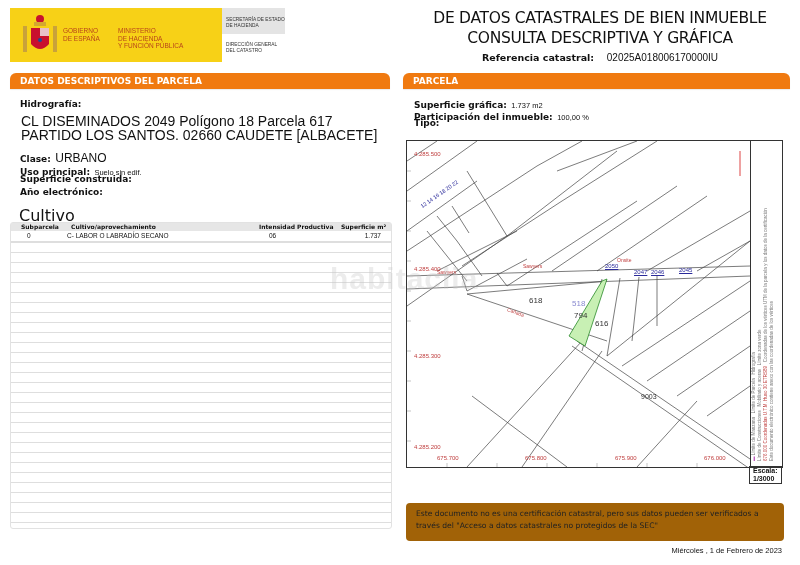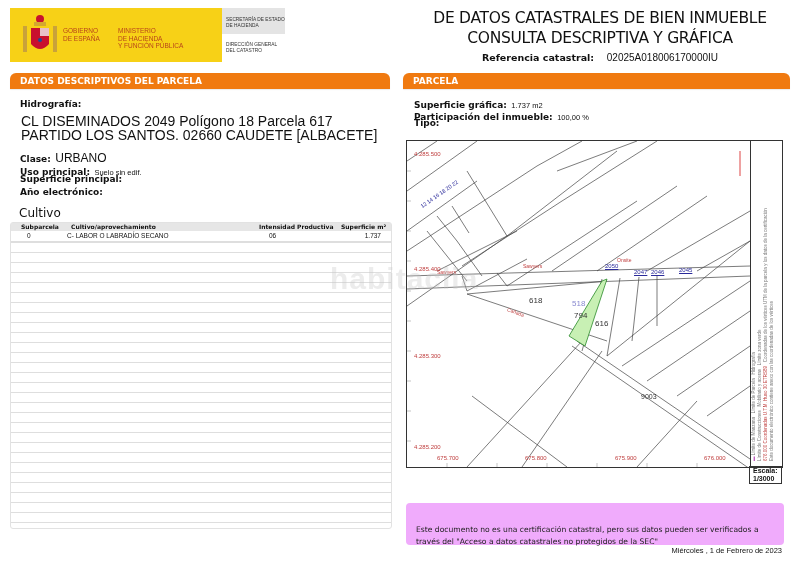--- a/index.html
+++ b/index.html
@@ -30,22 +30,22 @@
          background:repeating-linear-gradient(to bottom, #fff 0px, #fff 9px, #dedede 9px, #dedede 10px); }
   .tbl-head { position:absolute; left:0; top:0; width:100%; height:8px; background:#e6e6e6;
               font-family:"DejaVu Sans", sans-serif; font-weight:bold; font-size:6px; line-height:8px; }
   .tbl-row { position:absolute; left:0; top:8px; width:100%; height:10px; background:#fff;
              font-size:6.5px; line-height:10px; border-bottom:1px solid #dedede; }
   .cell { position:absolute; }
   
   .map { left:406px; top:140px; width:343px; height:326px; border:1px solid #333; background:#fff; }
   .legend { left:749px; top:140px; width:33px; height:326px; border:1px solid #333; border-left:none; }
   .scale { left:749px; top:466px; width:33px; height:18px; border:1px solid #333; border-top:1px solid #333; font-size:7px; line-height:8px; padding-left:3px; box-sizing:border-box; }
-  .disclaimer { left:406px; top:503px; width:378px; height:38px; background:#f0abfc; border-radius:4px;
-                font-family:"DejaVu Sans", sans-serif; font-size:7.6px; line-height:12px; padding:21px 10px; box-sizing:border-box; color:#222; }
+  .disclaimer { left:406px; top:503px; width:378px; height:38px; background:#a16207; border-radius:4px;
+                font-family:"DejaVu Sans", sans-serif; font-size:7.6px; line-height:12px; padding:5px 10px; box-sizing:border-box; color:#222; }
   .date { right:18px; top:546px; font-size:7.5px; }
   .watermark { left:330px; top:262px; font-family:Liberation Sans, sans-serif; font-size:30px; color:rgba(200,200,200,0.35); font-weight:bold; letter-spacing:1px; }
 </style>
 </head>
 <body>
 
 <div class="abs logo-yellow">
   <svg class="abs" style="left:7px;top:6px" width="46" height="44">
     <rect x="6" y="12" width="4" height="26" fill="#c9a23a"></rect>
     <rect x="36" y="12" width="4" height="26" fill="#c9a23a"></rect>
@@ -94,24 +94,24 @@
 <div class="abs txt" style="left:21px;top:127px">PARTIDO LOS SANTOS. 02660 CAUDETE [ALBACETE]</div>
 
 <div class="abs" style="left:20px;top:148px">
   <span class="lbl">Clase:</span>
   <span class="val">URBANO</span>
 </div>
 <div class="abs" style="left:20px;top:161px">
   <span class="lbl">Uso principal:</span>
   <span class="val" style="font-size:7.5px">Suelo sin edif.</span>
 </div>
-<div class="abs lbl" style="left:20px;top:174px">Superficie principal:</div>
+<div class="abs lbl" style="left:20px;top:174px">Superficie construida:</div>
 <div class="abs lbl" style="left:20px;top:187px">Año electrónico:</div>
 
-<div class="abs" style="left:19px;top:206px;font-family:'DejaVu Sans',sans-serif;font-size:12px">Cultivo</div>
+<div class="abs" style="left:19px;top:206px;font-family:'DejaVu Sans',sans-serif;font-size:16px">Cultivo</div>
 
 <div class="abs tbl">
   <div class="tbl-head">
     <span class="cell" style="left:10px">Subparcela</span>
     <span class="cell" style="left:60px">Cultivo/aprovechamiento</span>
     <span class="cell" style="left:248px">Intensidad Productiva</span>
     <span class="cell" style="left:330px">Superficie m²</span>
   </div>
   <div class="tbl-row">
     <span class="cell" style="left:16px">0</span>

